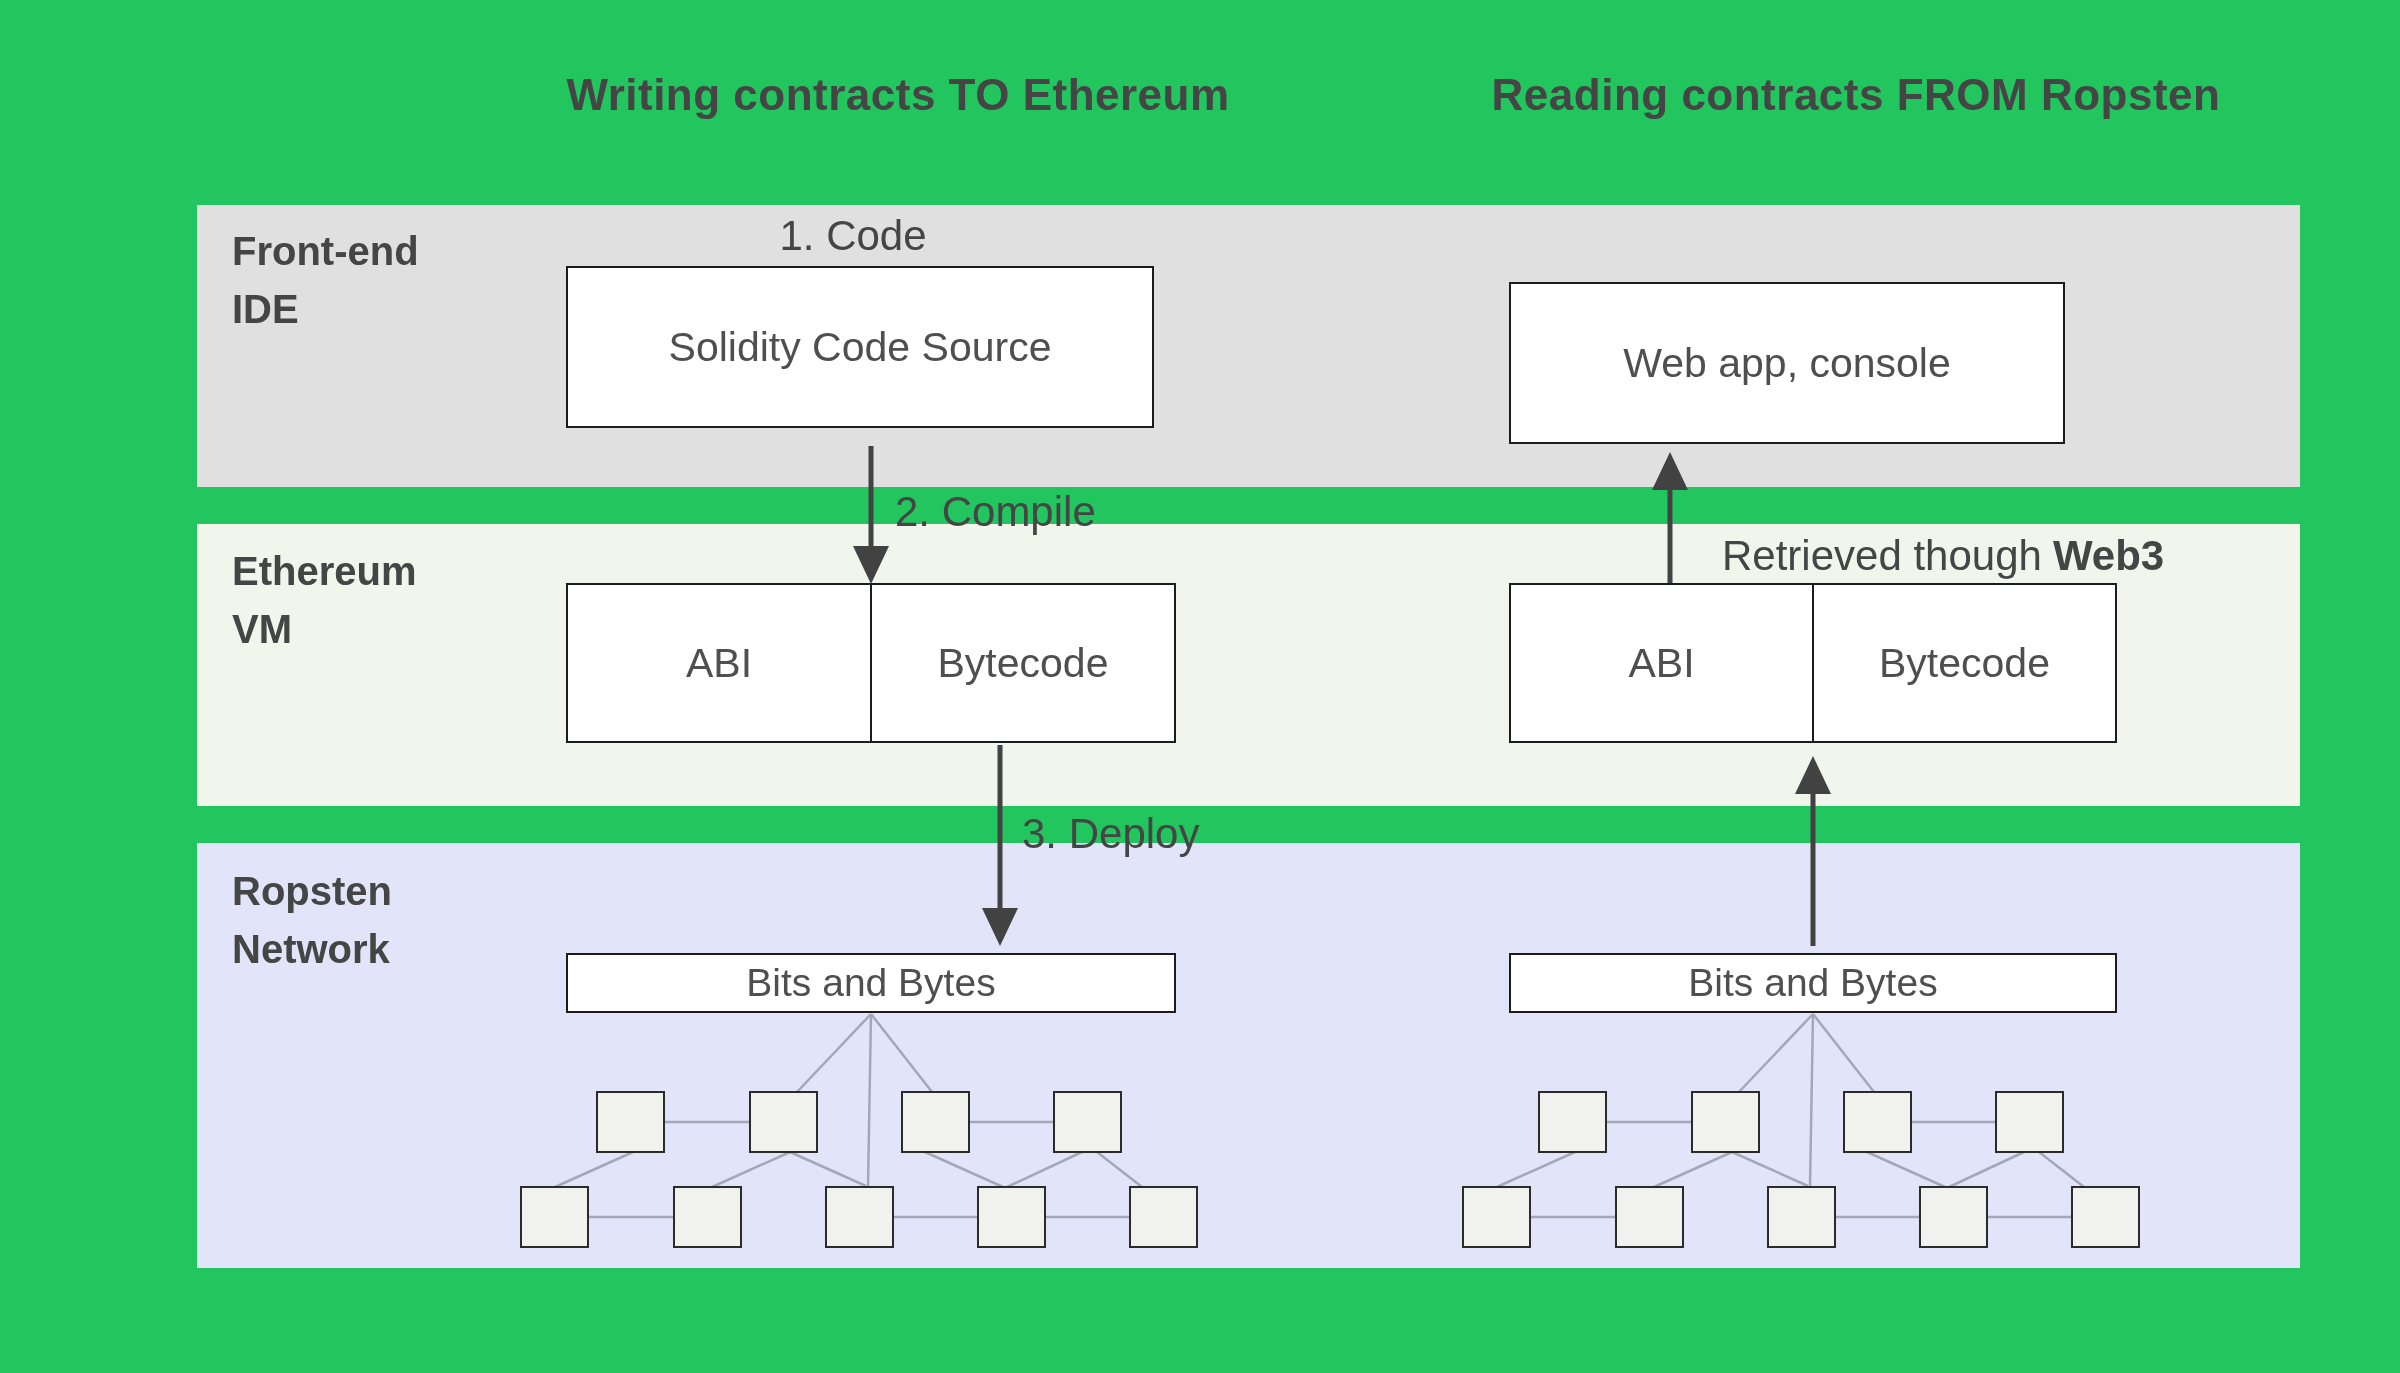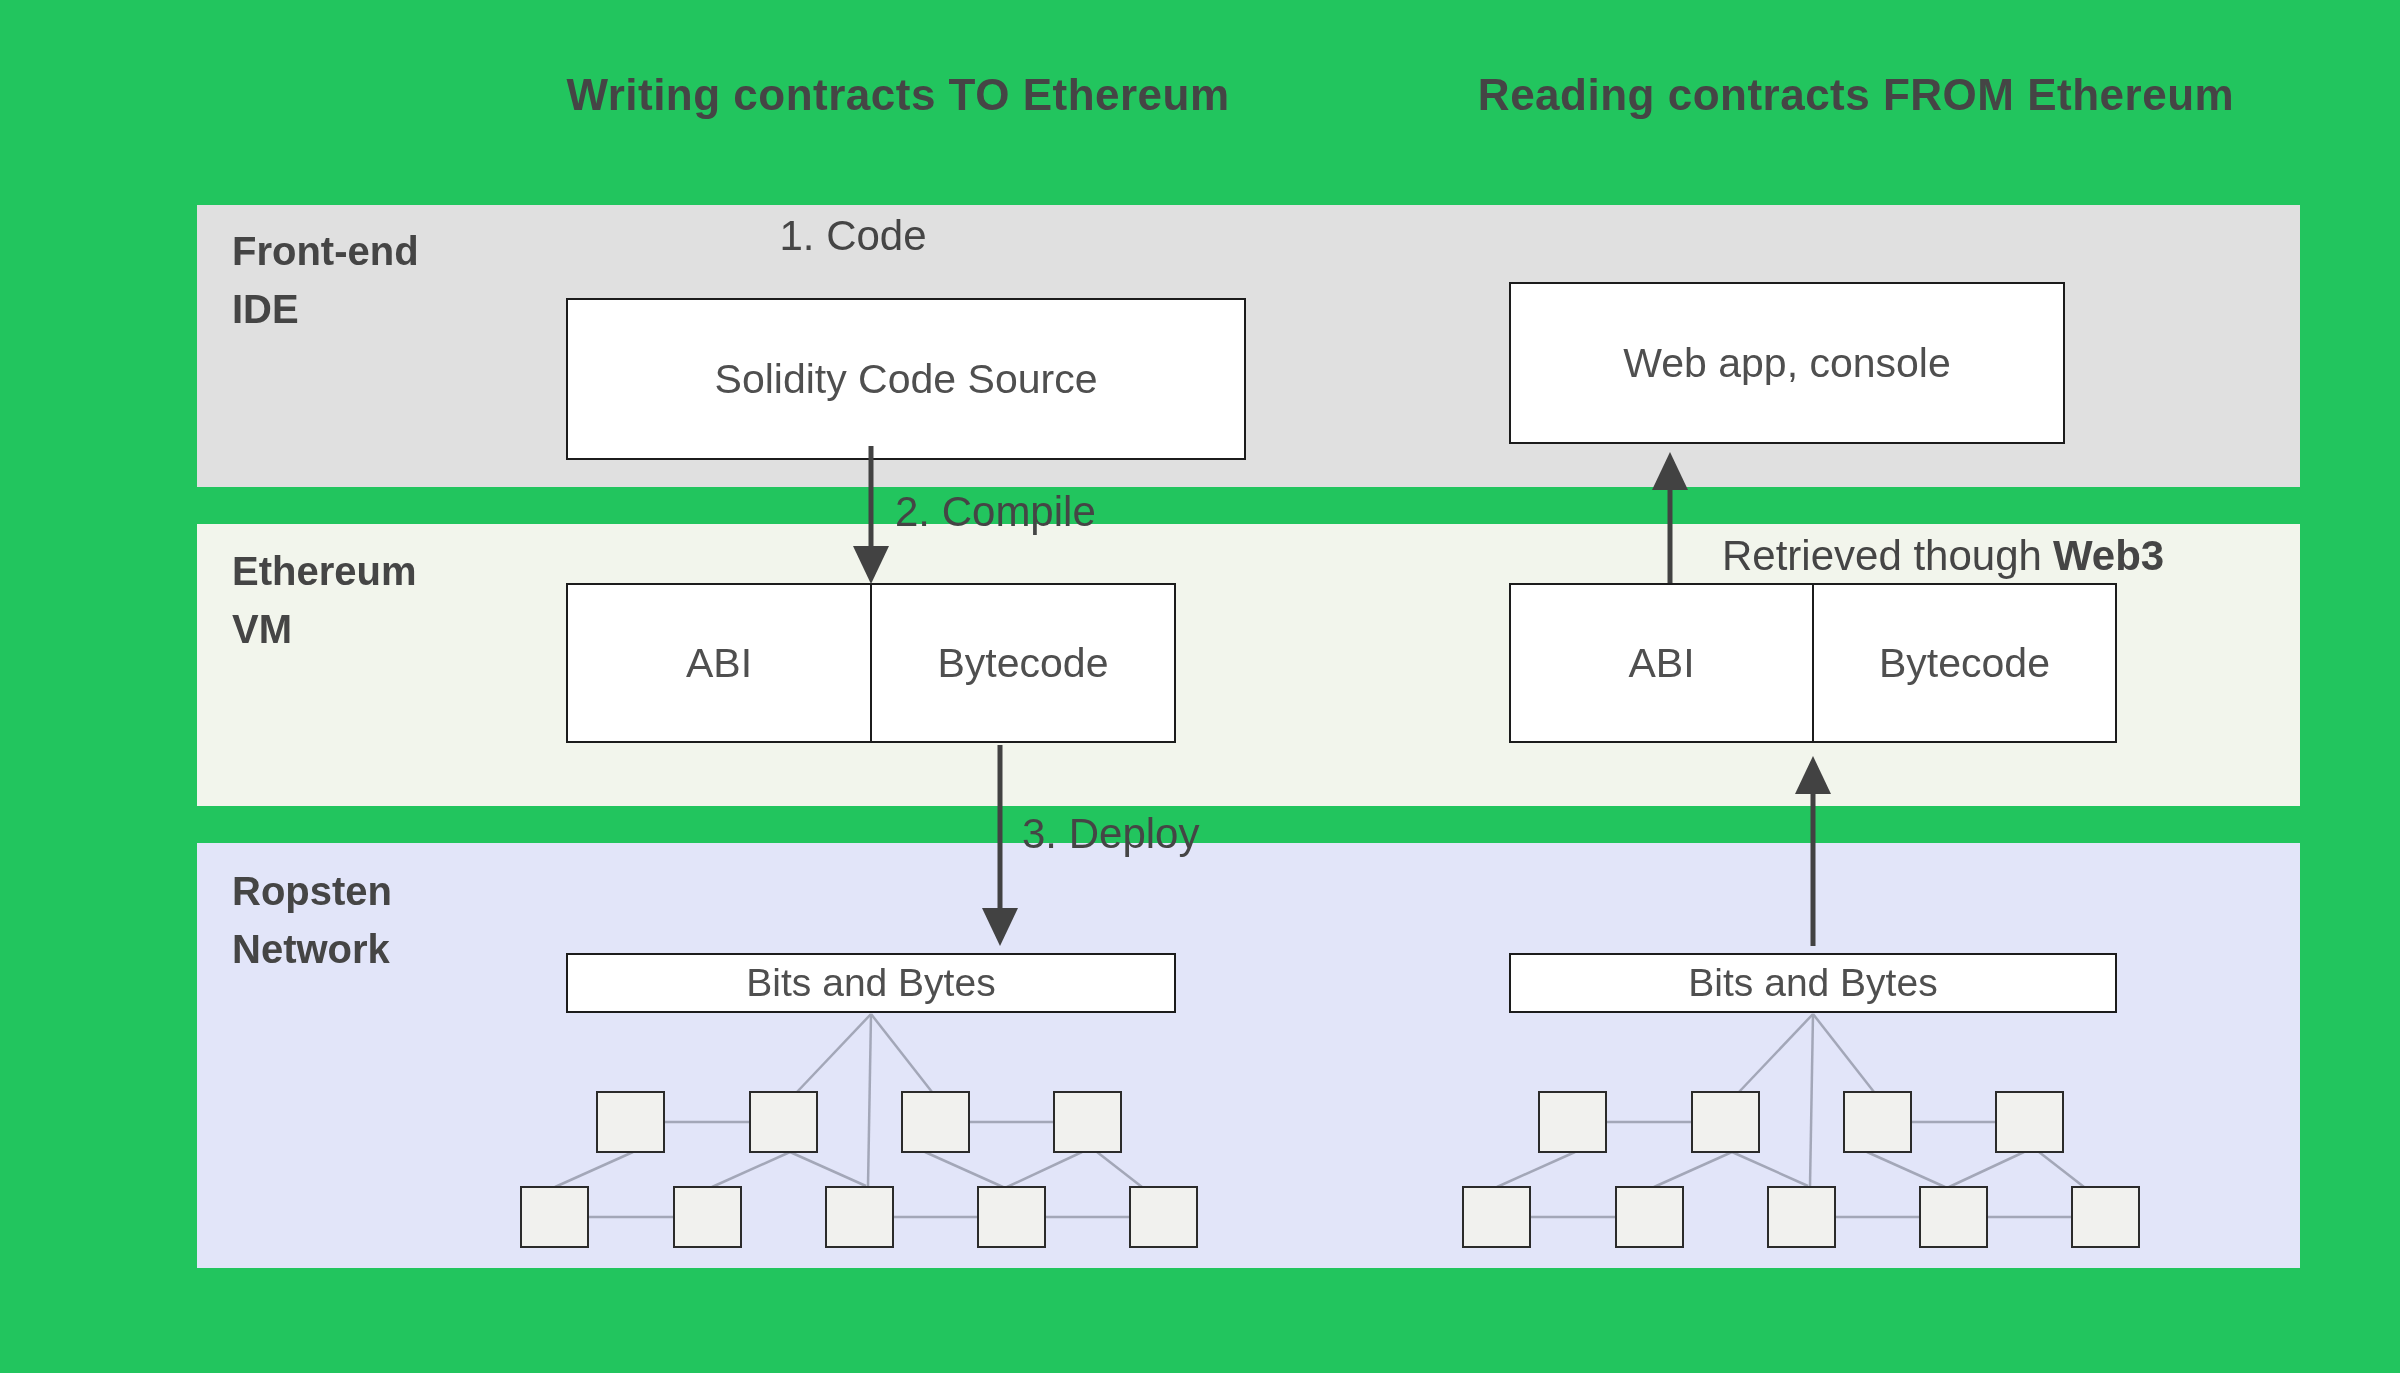--- a/index.html
+++ b/index.html
@@ -44,21 +44,21 @@
   .row-label.ropsten{top:862px;}
 
   .dbox{
     position:absolute;background:#ffffff;
     border:2.5px solid var(--box-border);
     box-sizing:border-box;
     display:flex;align-items:center;justify-content:center;
     font-size:41px;color:var(--box-text);
     z-index:3;
   }
-  .box-solidity{left:566px;top:298px;width:680px;height:162px;text-align:right;}
+  .box-solidity{left:566px;top:266px;width:588px;height:162px;text-align:right;}
   .box-webapp{left:1509px;top:282px;width:556px;height:162px;}
   .box-abi-left{left:566px;top:583px;width:610px;height:160px;padding:0;}
   .box-abi-right{left:1509px;top:583px;width:608px;height:160px;padding:0;}
   .split{display:flex;width:100%;height:100%;}
   .cell{flex:1;display:flex;align-items:center;justify-content:center;}
   .cell+.cell{border-left:2px solid var(--box-border);}
   .box-bits-left{left:566px;top:953px;width:610px;height:60px;font-size:39px;}
   .box-bits-right{left:1509px;top:953px;width:608px;height:60px;font-size:39px;}
 
   .step-label{
@@ -82,21 +82,21 @@
 </head>
 <body>
 
 <div id="stage">
 
   <div class="band band-frontend"></div>
   <div class="band band-evm"></div>
   <div class="band band-ropsten"></div>
 
   <div class="col-header left">Writing contracts TO Ethereum</div>
-  <div class="col-header right">Reading contracts FROM Ethereum</div>
+  <div class="col-header right">Reading contracts FROM Ropsten</div>
 
   <div class="row-label frontend">
     <div>Front-end</div>
     <div>IDE</div>
   </div>
   <div class="row-label evm">
     <div>Ethereum</div>
     <div>VM</div>
   </div>
   <div class="row-label ropsten">

